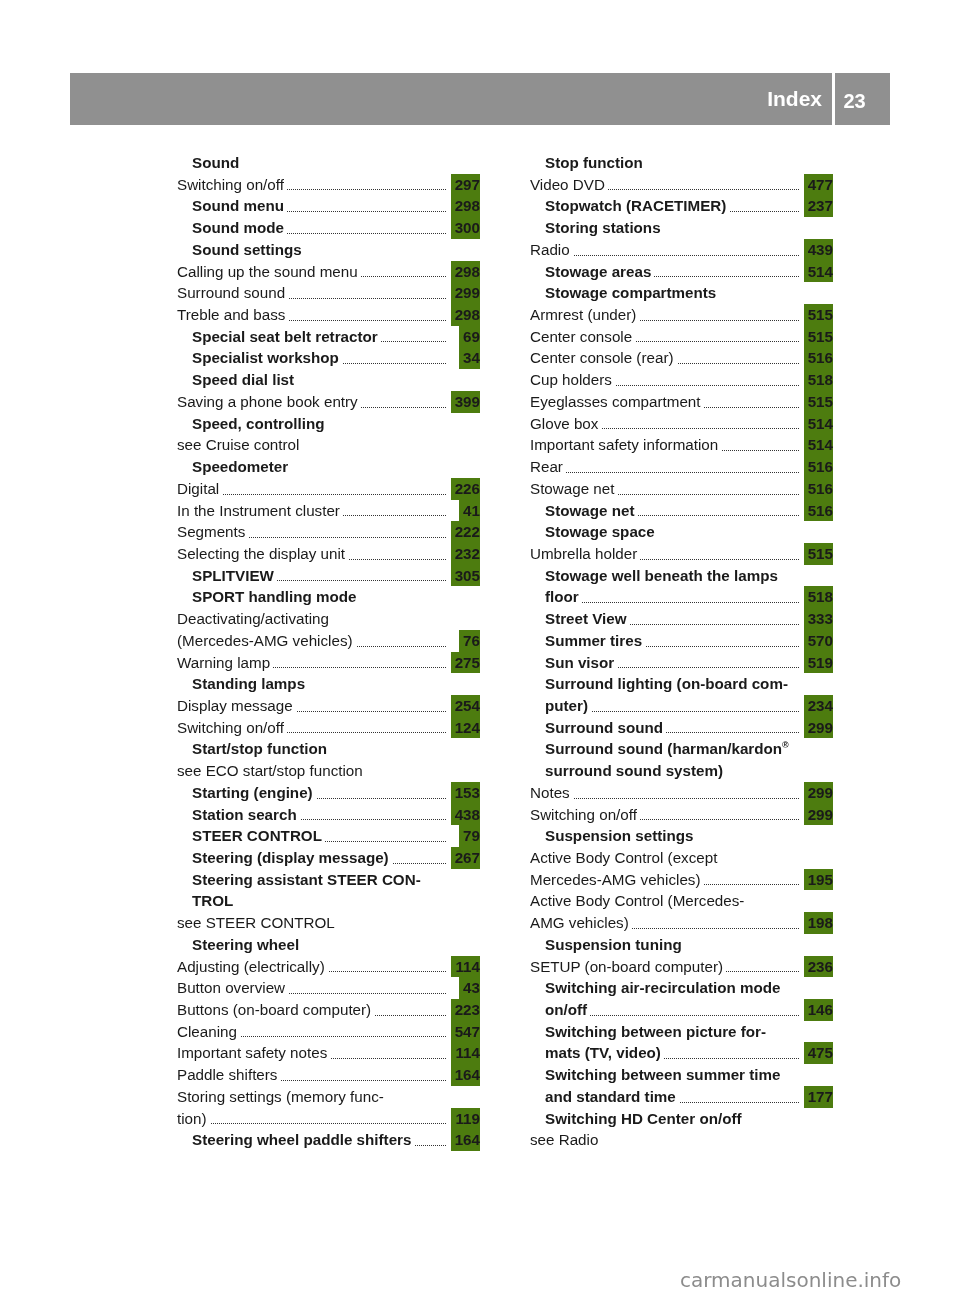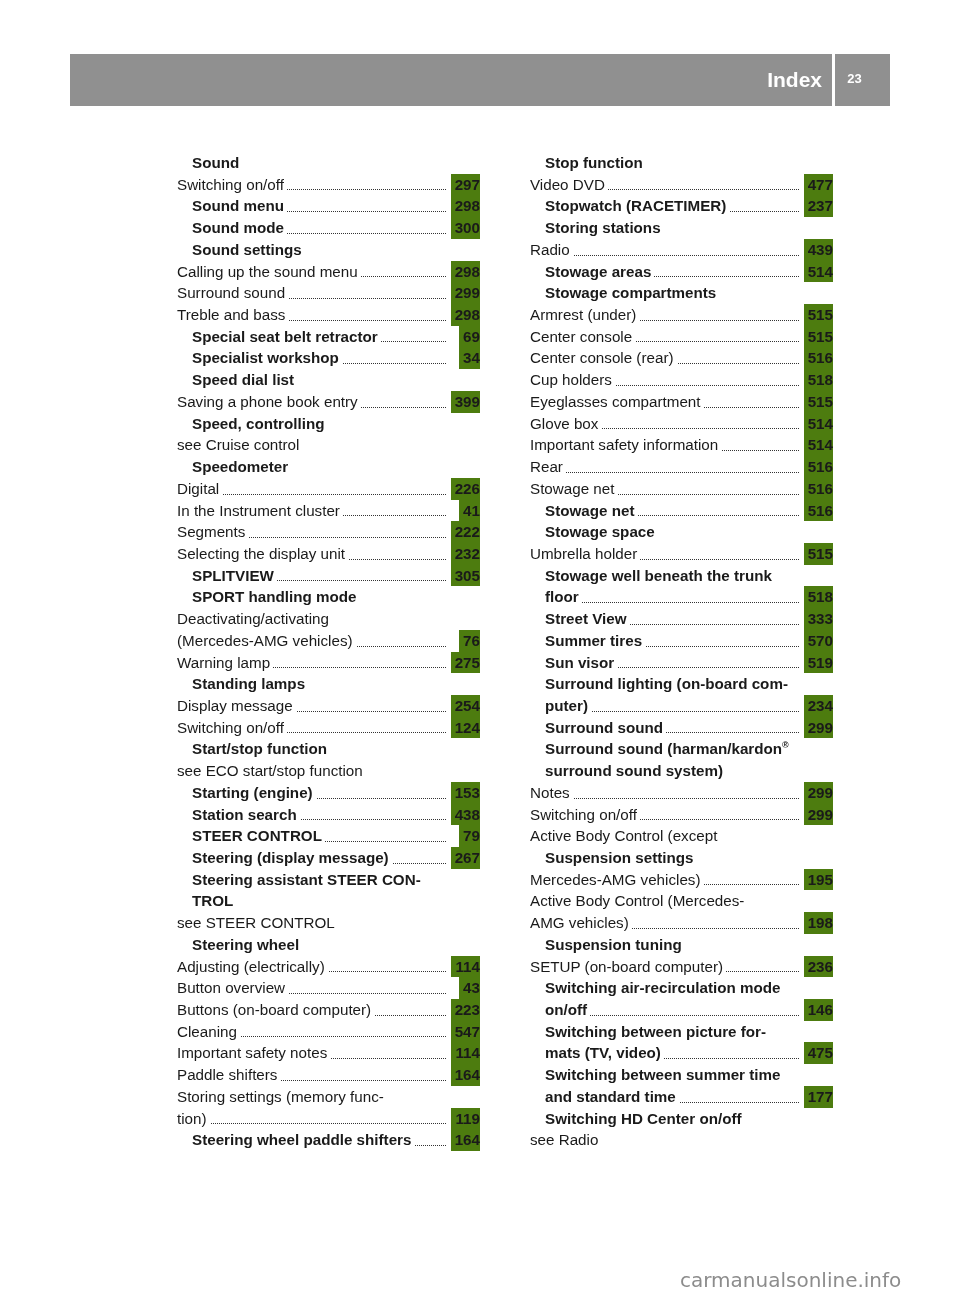--- a/index.html
+++ b/index.html
@@ -1,21 +1,21 @@
 <!DOCTYPE html>
 <html><head>
 <meta charset="utf-8">
 <style>
   html, body { margin:0; padding:0; }
   body { width:960px; height:1302px; background:#ffffff; position:relative; overflow:hidden;
          font-family:"Liberation Sans", sans-serif; color:#1a1a1a; }
-  .header-bar { position:absolute; left:70px; top:54px; width:820px; height:52px; background:#909090; }
+  .header-bar { position:absolute; left:70px; top:73px; width:820px; height:52px; background:#909090; }
   .header-title { position:absolute; right:68px; top:14px; font-size:21px; font-weight:bold; color:#ffffff; }
   .header-divider { position:absolute; left:762px; top:0; width:3px; height:52px; background:#ffffff; }
-  .header-page { position:absolute; left:765px; width:39px; top:17px; text-align:center; font-size:13px; font-weight:bold; color:#ffffff; }
+  .header-page { position:absolute; left:765px; width:39px; top:17px; text-align:center; font-size:20px; font-weight:bold; color:#ffffff; }
   .column { position:absolute; top:152px; width:331px; }
   .col-left { left:149px; }
   .col-right { left:502px; }
   .line { position:relative; height:21.73px; line-height:21.73px; font-size:15.2px; white-space:nowrap; overflow:hidden; }
   .line.bold { font-weight:bold;margin-left:43px; }
   .line.sub { padding-left:28px; }
   .line .txt { position:relative; background:#fff; padding-right:3px; z-index:1; }
   .line .leader { position:absolute; left:0; right:34px; bottom:5px; border-bottom:1.6px dotted #333; z-index:0; }
   .line .num { position:absolute; right:0; top:0; background:#4d7c0f; padding-left:4px; font-weight:bold; z-index:1; }
   sup { font-size:9px; line-height:0; }
@@ -91,34 +91,34 @@
     <div class="line sub"><span class="txt">Center console (rear)</span><span class="leader" style="left: 28px;"></span><span class="num">516</span></div>
     <div class="line sub"><span class="txt">Cup holders</span><span class="leader" style="left: 28px;"></span><span class="num">518</span></div>
     <div class="line sub"><span class="txt">Eyeglasses compartment</span><span class="leader" style="left: 28px;"></span><span class="num">515</span></div>
     <div class="line sub"><span class="txt">Glove box</span><span class="leader" style="left: 28px;"></span><span class="num">514</span></div>
     <div class="line sub"><span class="txt">Important safety information</span><span class="leader" style="left: 28px;"></span><span class="num">514</span></div>
     <div class="line sub"><span class="txt">Rear</span><span class="leader" style="left: 28px;"></span><span class="num">516</span></div>
     <div class="line sub"><span class="txt">Stowage net</span><span class="leader" style="left: 28px;"></span><span class="num">516</span></div>
     <div class="line bold"><span class="txt">Stowage net</span><span class="leader"></span><span class="num">516</span></div>
     <div class="line bold"><span class="txt">Stowage space</span></div>
     <div class="line sub"><span class="txt">Umbrella holder</span><span class="leader" style="left: 28px;"></span><span class="num">515</span></div>
-    <div class="line bold"><span class="txt">Stowage well beneath the trunk</span></div>
+    <div class="line bold"><span class="txt">Stowage well beneath the lamps</span></div>
     <div class="line bold"><span class="txt">floor</span><span class="leader"></span><span class="num">518</span></div>
     <div class="line bold"><span class="txt">Street View</span><span class="leader"></span><span class="num">333</span></div>
     <div class="line bold"><span class="txt">Summer tires</span><span class="leader"></span><span class="num">570</span></div>
     <div class="line bold"><span class="txt">Sun visor</span><span class="leader"></span><span class="num">519</span></div>
     <div class="line bold"><span class="txt">Surround lighting (on-board com-</span></div>
     <div class="line bold"><span class="txt">puter)</span><span class="leader"></span><span class="num">234</span></div>
     <div class="line bold"><span class="txt">Surround sound</span><span class="leader"></span><span class="num">299</span></div>
     <div class="line bold"><span class="txt">Surround sound (harman/kardon<sup>®</sup></span></div>
     <div class="line bold"><span class="txt">surround sound system)</span></div>
     <div class="line sub"><span class="txt">Notes</span><span class="leader" style="left: 28px;"></span><span class="num">299</span></div>
     <div class="line sub"><span class="txt">Switching on/off</span><span class="leader" style="left: 28px;"></span><span class="num">299</span></div>
+    <div class="line bold"><span class="txt">Suspension settings</span></div>
     <div class="line sub"><span class="txt">Active Body Control (except</span></div>
-    <div class="line bold"><span class="txt">Suspension settings</span></div>
     <div class="line sub"><span class="txt">Mercedes-AMG vehicles)</span><span class="leader" style="left: 28px;"></span><span class="num">195</span></div>
     <div class="line sub"><span class="txt">Active Body Control (Mercedes-</span></div>
     <div class="line sub"><span class="txt">AMG vehicles)</span><span class="leader" style="left: 28px;"></span><span class="num">198</span></div>
     <div class="line bold"><span class="txt">Suspension tuning</span></div>
     <div class="line sub"><span class="txt">SETUP (on-board computer)</span><span class="leader" style="left: 28px;"></span><span class="num">236</span></div>
     <div class="line bold"><span class="txt">Switching air-recirculation mode</span></div>
     <div class="line bold"><span class="txt">on/off</span><span class="leader"></span><span class="num">146</span></div>
     <div class="line bold"><span class="txt">Switching between picture for-</span></div>
     <div class="line bold"><span class="txt">mats (TV, video)</span><span class="leader"></span><span class="num">475</span></div>
     <div class="line bold"><span class="txt">Switching between summer time</span></div>

